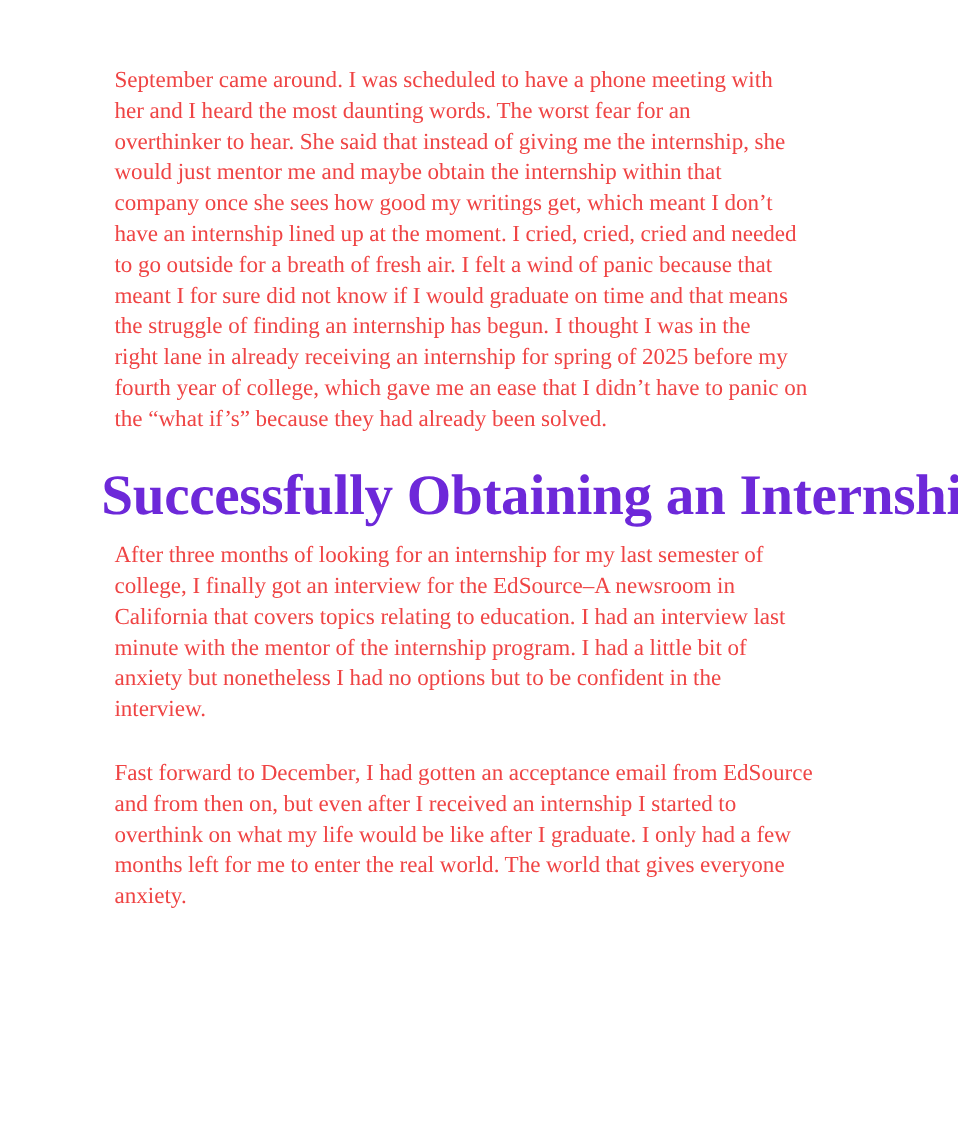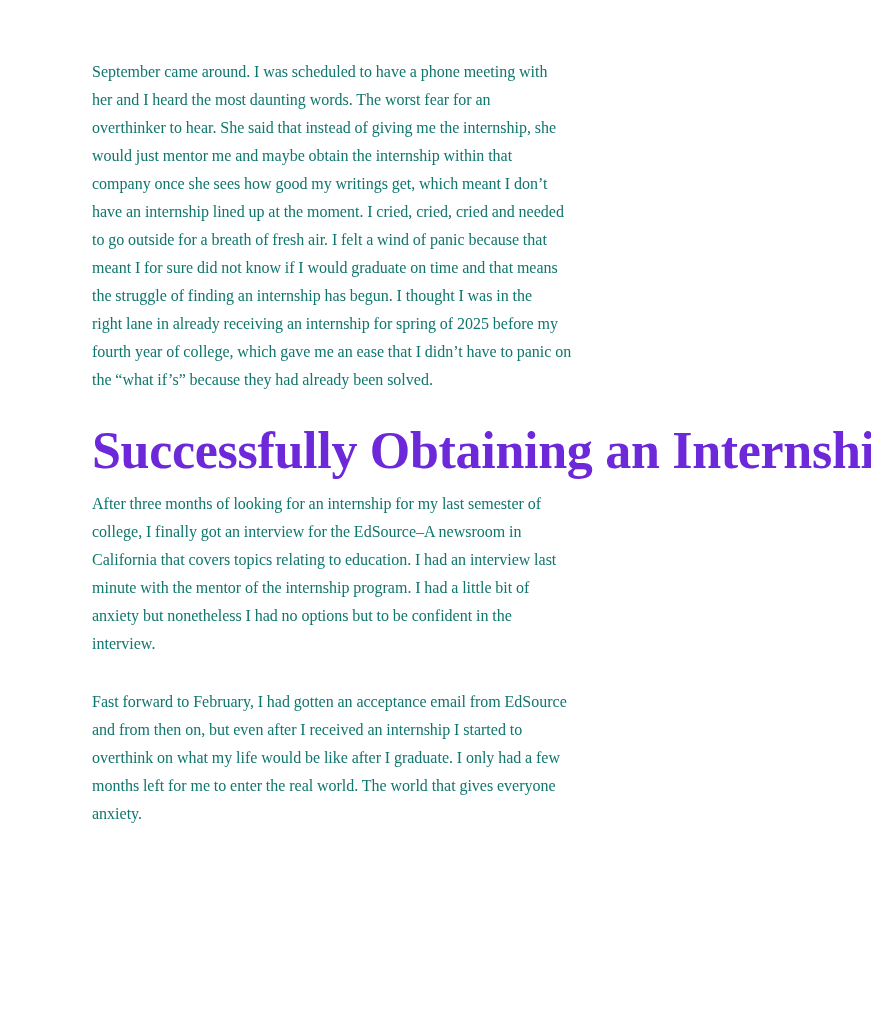--- a/index.html
+++ b/index.html
@@ -17,25 +17,25 @@
     box-sizing: border-box;
     width: 871px;
     height: 1023px;
     padding: 58px 91px 0 92px;
     background: #ffffff;
   }
   .article-body {
     width: 688px;
   }
   .para {
-    font-size: 16px;
+    font-size: 21px;
     line-height: 28px;
-    color: #0f766e;
+    color: #ef4444;
     white-space: pre-line;
-    margin: 0 0 30px 0;
+    margin: 0 0 30px 12px;
     padding: 0;
     font-weight: 400;
     word-spacing: -0.2px;
   }
   .section-heading {
     font-size: 52px;
     line-height: 50px;
     color: #6d28d9;
     font-weight: 600;
     letter-spacing: -0.3px;
@@ -64,20 +64,20 @@
 
     <h1 class="section-heading">Successfully Obtaining an Internship</h1>
 
     <p class="para">After three months of looking for an internship for my last semester of
 college, I finally got an interview for the EdSource–A newsroom in
 California that covers topics relating to education. I had an interview last
 minute with the mentor of the internship program. I had a little bit of
 anxiety but nonetheless I had no options but to be confident in the
 interview.</p>
 
-    <p class="para">Fast forward to February, I had gotten an acceptance email from EdSource
+    <p class="para">Fast forward to December, I had gotten an acceptance email from EdSource
 and from then on, but even after I received an internship I started to
 overthink on what my life would be like after I graduate. I only had a few
 months left for me to enter the real world. The world that gives everyone
 anxiety.</p>
 
   </div>
 </div>
 
 </body></html>

